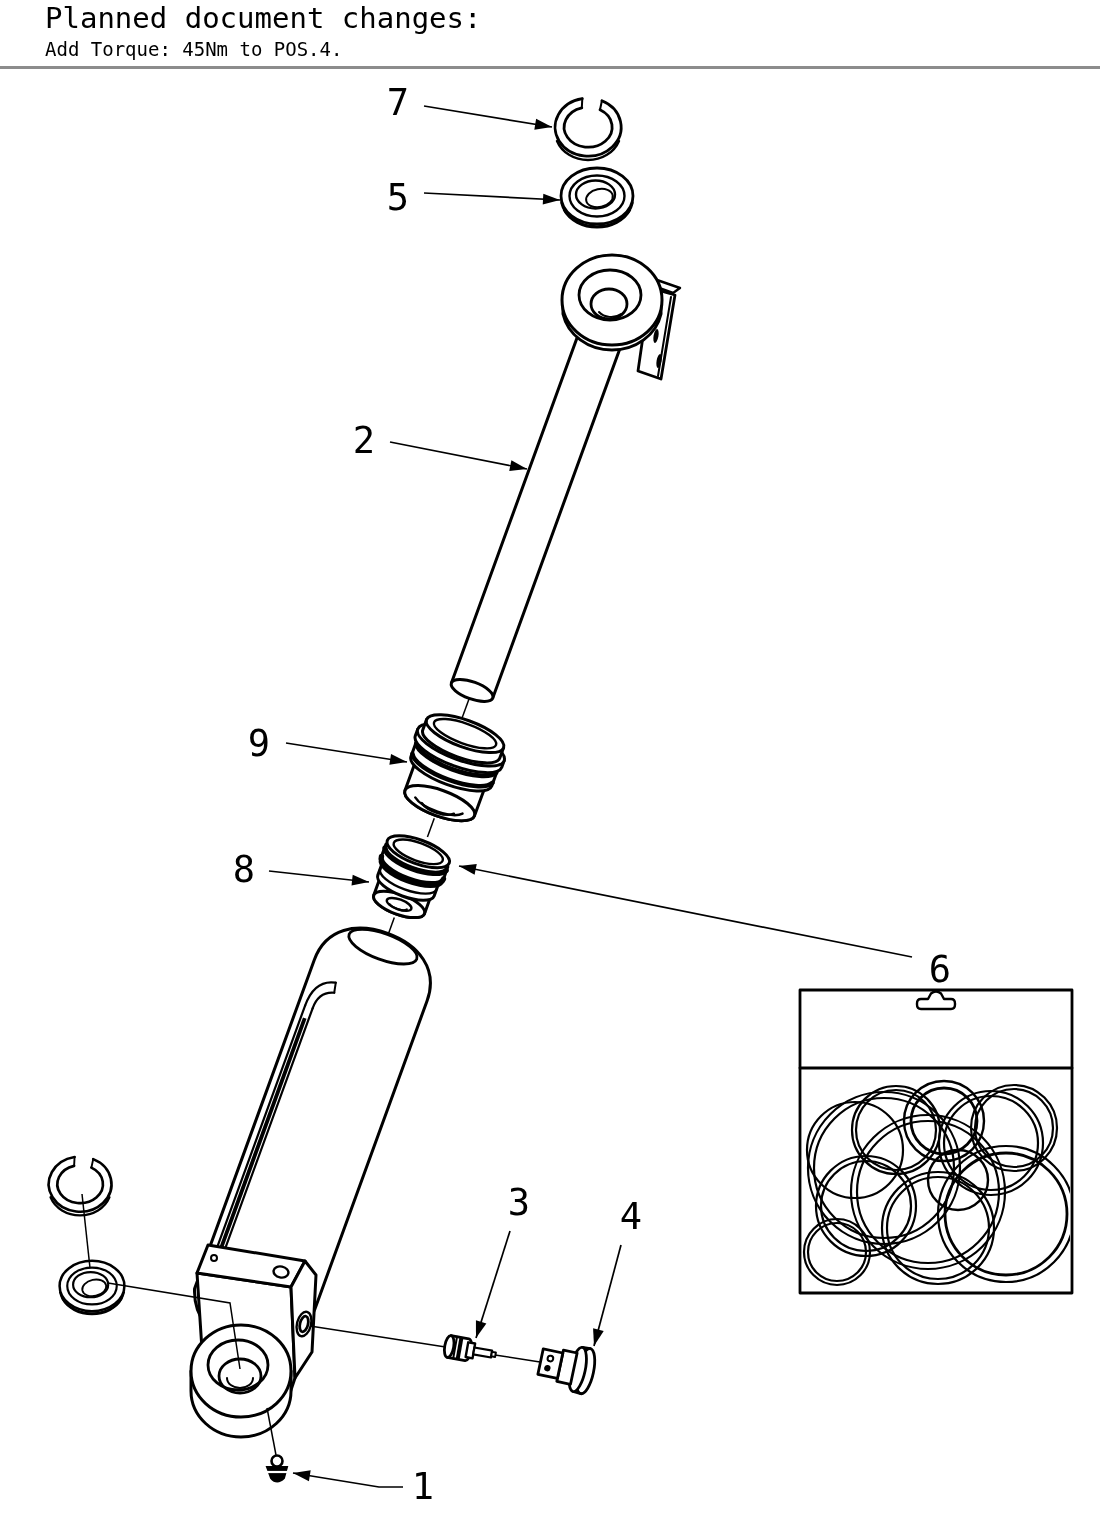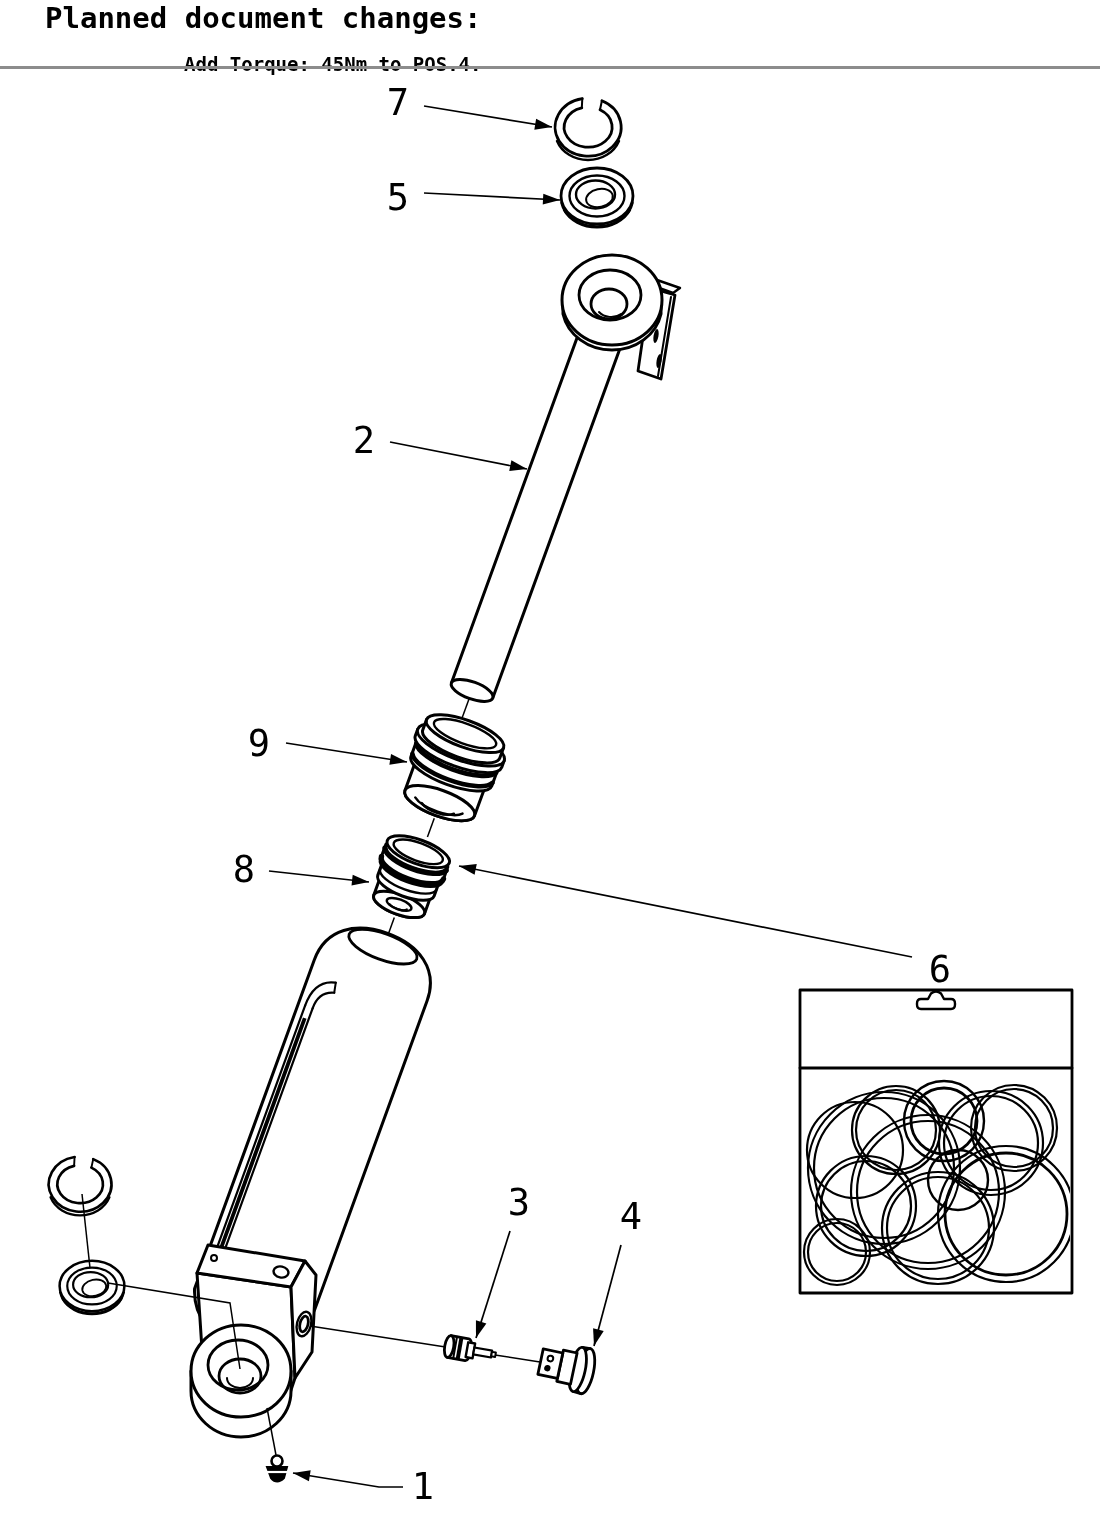--- a/index.html
+++ b/index.html
@@ -1,20 +1,20 @@
 <!DOCTYPE html>
 <html><head>
 <meta charset="utf-8">
 <style>
   html,body{margin:0;padding:0;background:#fff;}
   .page{position:relative;width:1100px;height:1517px;background:#fff;overflow:hidden;
         font-family:"DejaVu Sans Mono",monospace;color:#000;}
   header{position:absolute;left:45px;top:0;}
-  .title{font-size:29px;font-weight:bold;letter-spacing:0px;line-height:36px;margin:0;}
-  .subtitle{font-size:19px;font-weight:bold;letter-spacing:0px;margin-top:17px;text-align:right;}
+  .title{font-size:29px;font-weight:normal;letter-spacing:0px;line-height:36px;margin:0;}
+  .subtitle{font-size:19px;font-weight:normal;letter-spacing:0px;margin-top:2px;}
   .divider{position:absolute;left:0;top:66px;width:1100px;height:3px;background:#8c8c8c;}
   svg#drawing{position:absolute;left:0;top:0;}
   .ln{fill:none;stroke:#000;stroke-width:2.8;stroke-linecap:round;stroke-linejoin:round;}
   .w{fill:#fff;stroke:#000;stroke-width:2.8;stroke-linecap:round;stroke-linejoin:round;}
   .t2{stroke-width:2;}
   .t22{stroke-width:2.2;}
   .t24{stroke-width:2.4;}
   .t3{stroke-width:3;}
   .thick{fill:none;stroke:#000;stroke-width:4.6;stroke-linecap:round;}
   .thick5{fill:none;stroke:#000;stroke-width:5.4;stroke-linecap:round;}

